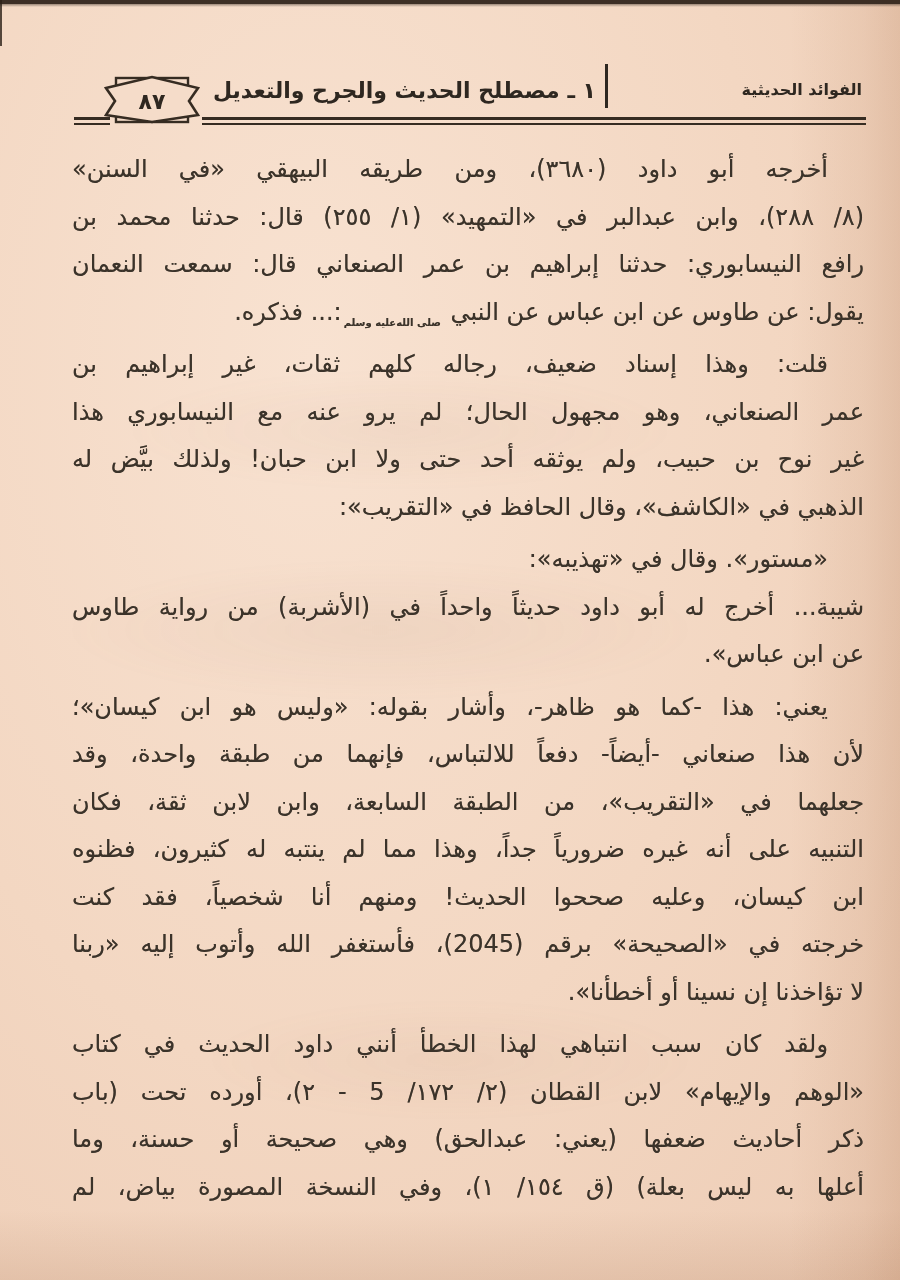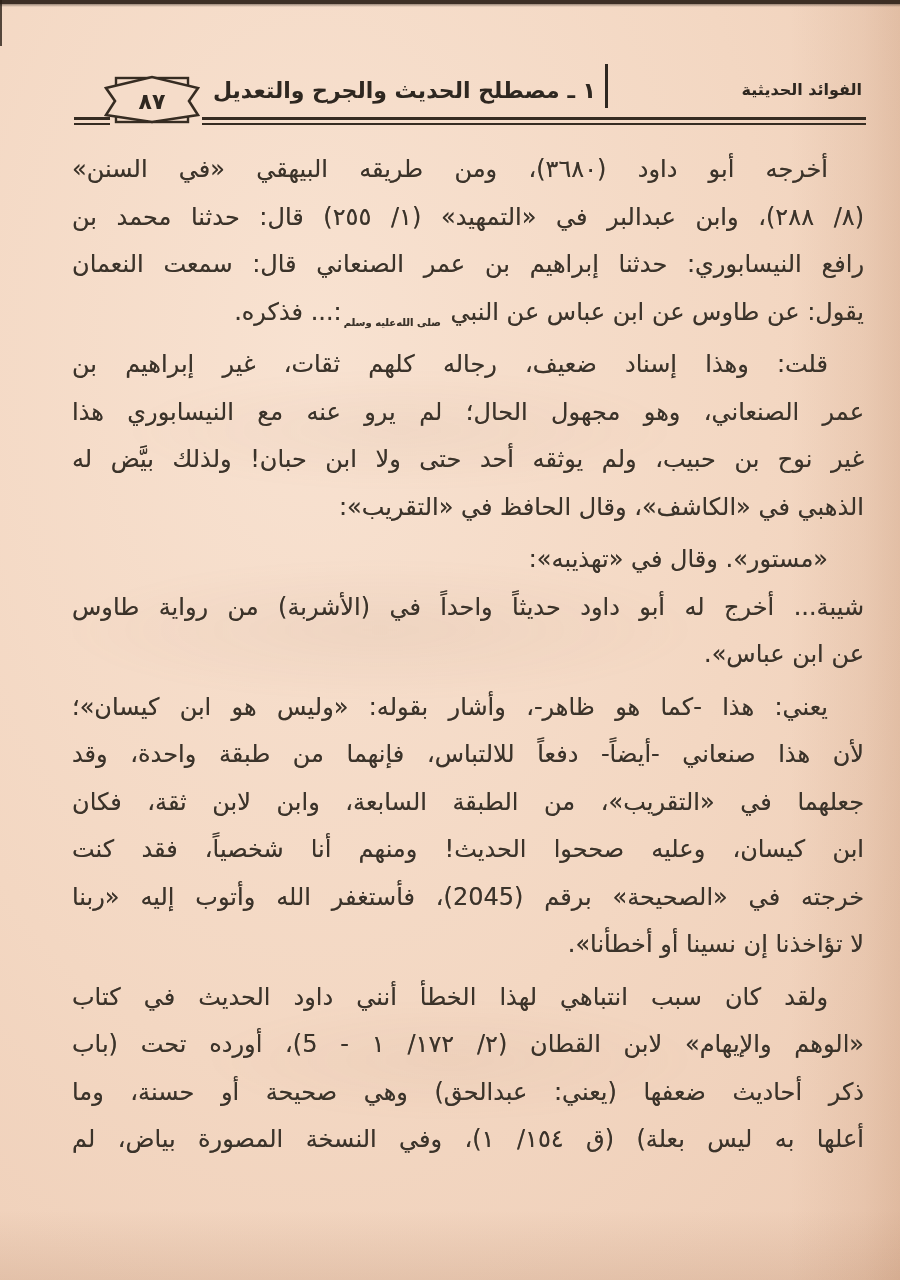--- a/index.html
+++ b/index.html
@@ -85,20 +85,21 @@
   <div class="line fill indent pstart">قلت: وهذا إسناد ضعيف، رجاله كلهم ثقات، غير إبراهيم بن</div>
   <div class="line fill">عمر الصنعاني، وهو مجهول الحال؛ لم يرو عنه مع النيسابوري هذا</div>
   <div class="line fill">غير نوح بن حبيب، ولم يوثقه أحد حتى ولا ابن حبان! ولذلك بيَّض له</div>
   <div class="line end">الذهبي في «الكاشف»، وقال الحافظ في «التقريب»:</div>
   <div class="line end indent pstart">«مستور». وقال في «تهذيبه»:</div>
   <div class="line fill">شيبة... أخرج له أبو داود حديثاً واحداً في (الأشربة) من رواية طاوس</div>
   <div class="line end">عن ابن عباس».</div>
   <div class="line fill indent pstart">يعني: هذا -كما هو ظاهر-، وأشار بقوله: «وليس هو ابن كيسان»؛</div>
   <div class="line fill">لأن هذا صنعاني -أيضاً- دفعاً للالتباس، فإنهما من طبقة واحدة، وقد</div>
   <div class="line fill">جعلهما في «التقريب»، من الطبقة السابعة، وابن لابن ثقة، فكان</div>
+  <div class="line fill">التنبيه على أنه غيره ضرورياً جداً، وهذا مما لم ينتبه له كثيرون، فظنوه</div>
   <div class="line fill">ابن كيسان، وعليه صححوا الحديث! ومنهم أنا شخصياً، فقد كنت</div>
   <div class="line fill">خرجته في «الصحيحة» برقم (2045)، فأستغفر الله وأتوب إليه «ربنا</div>
   <div class="line end">لا تؤاخذنا إن نسينا أو أخطأنا».</div>
   <div class="line fill indent pstart">ولقد كان سبب انتباهي لهذا الخطأ أنني داود الحديث في كتاب</div>
-  <div class="line fill">«الوهم والإيهام» لابن القطان (٢/ ١٧٢/ ١ - 5)، أورده تحت (باب</div>
+  <div class="line fill">«الوهم والإيهام» لابن القطان (٢/ ١٧٢/ 5 - ٢)، أورده تحت (باب</div>
   <div class="line fill">ذكر أحاديث ضعفها (يعني: عبدالحق) وهي صحيحة أو حسنة، وما</div>
   <div class="line fill">أعلها به ليس بعلة) (ق ١٥٤/ ١)، وفي النسخة المصورة بياض، لم</div>
 </div>
 
 </body></html>

